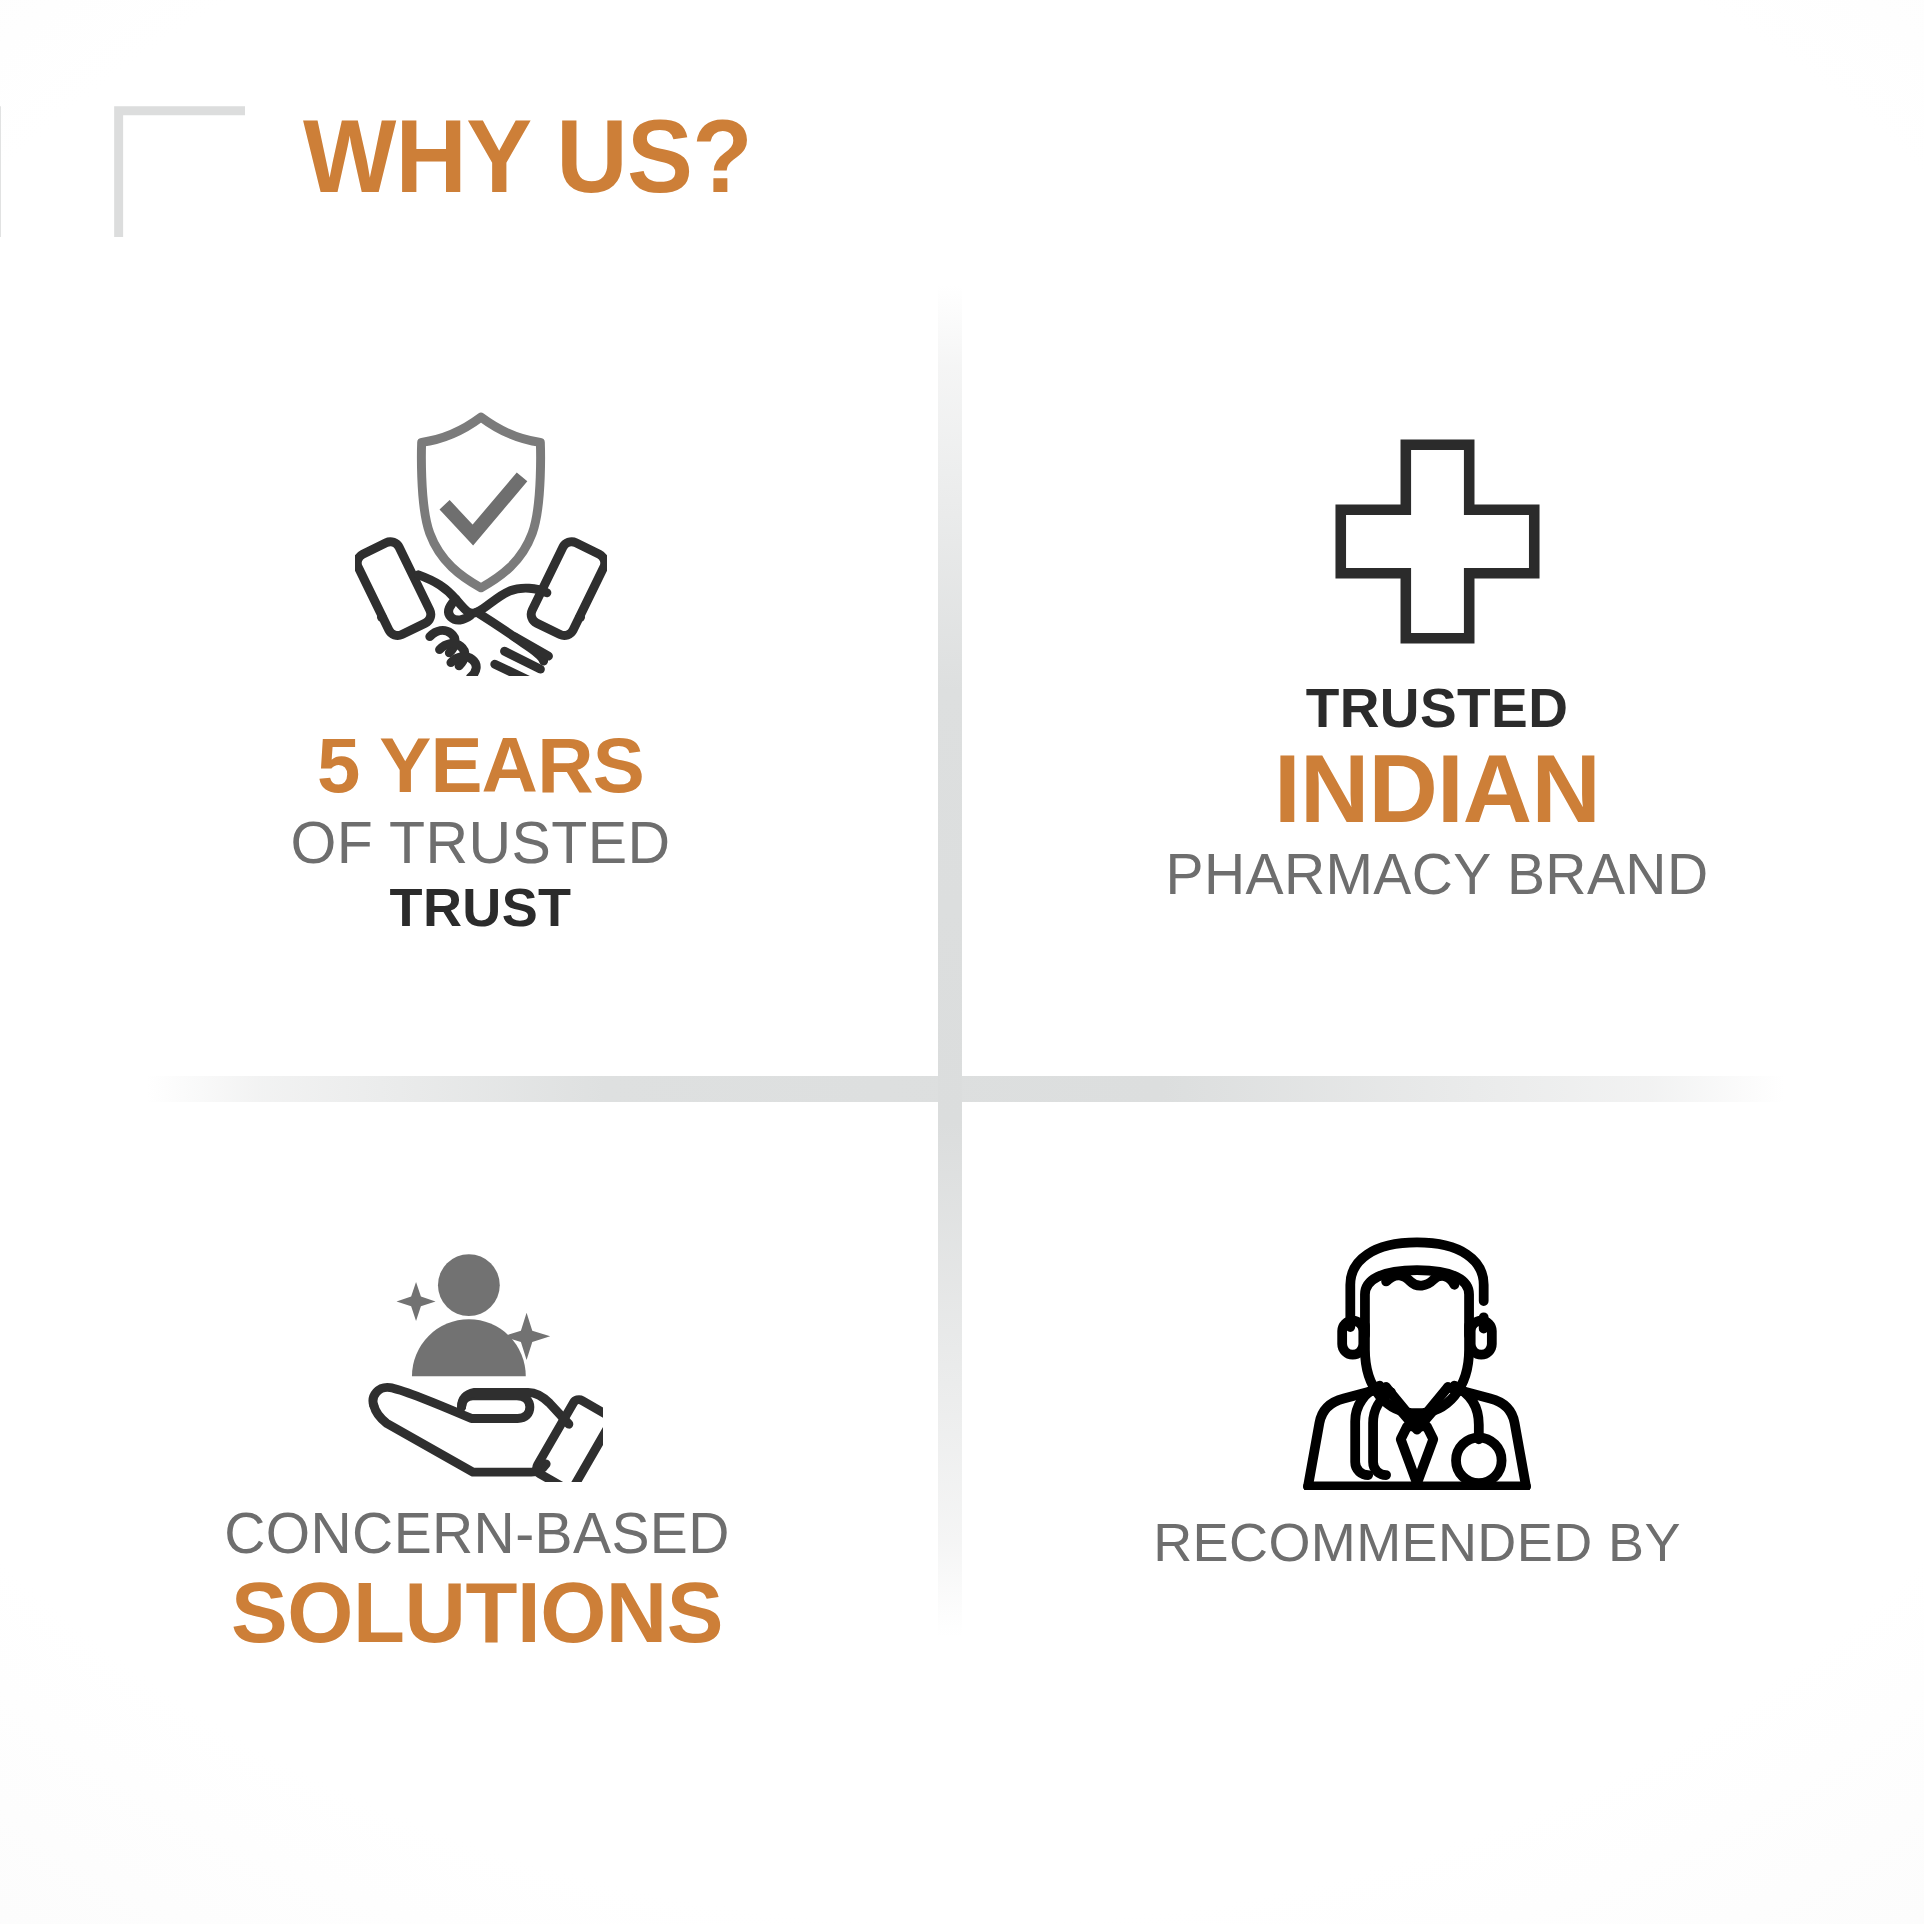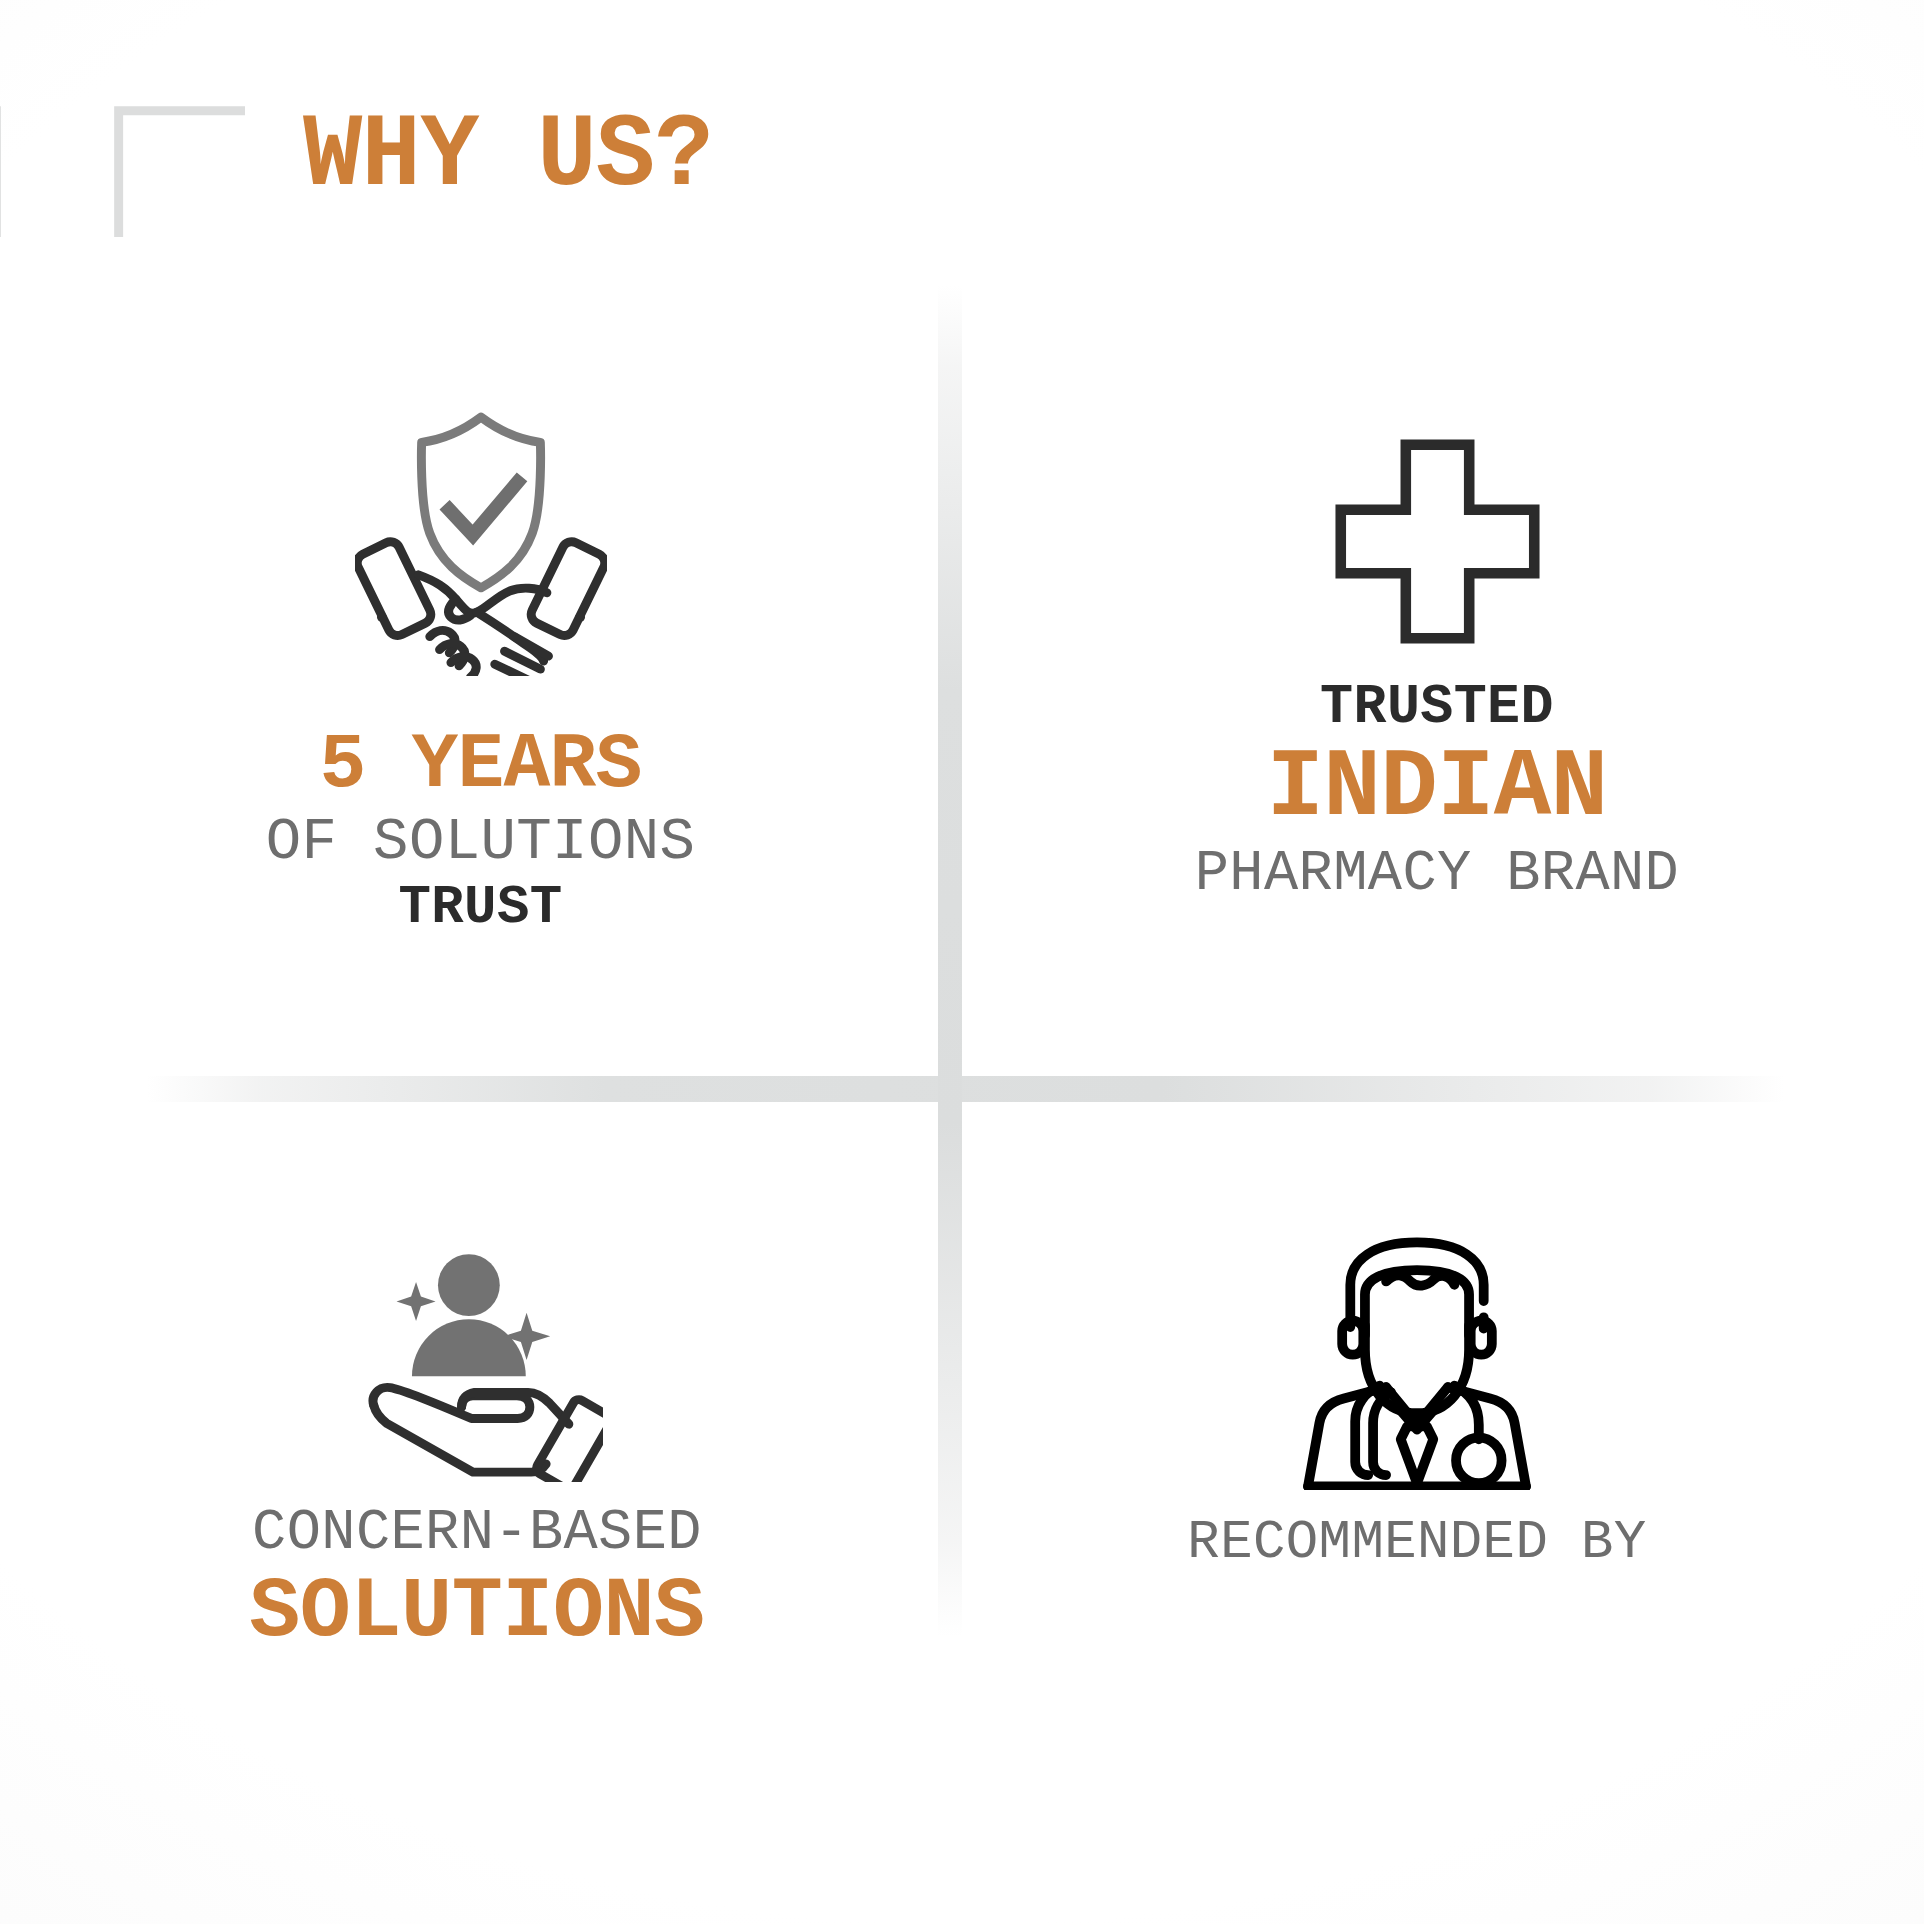--- a/index.html
+++ b/index.html
@@ -7,21 +7,21 @@
     padding: 0;
     background: #ffffff;
   }
   #canvas {
     position: relative;
     width: 1924px;
     height: 1924px;
     overflow: hidden;
     background:
       radial-gradient(ellipse 120% 100% at 50% 45%, #ffffff 0%, #ffffff 55%, #fafafa 78%, #f4f4f4 100%);
-    font-family: Liberation Mono, monospace;
+    font-family: Liberation Sans, sans-serif;
     -webkit-font-smoothing: antialiased;
   }
 
   
   .deco-cross {
     position: absolute;
     left: -130px;
     top: -138px;
     width: 375px;
     height: 375px;
@@ -189,21 +189,21 @@
 
         <path d="M196 282 L238 306" stroke="#2f2f2f" stroke-width="11" stroke-linecap="round"></path>
         <path d="M184 300 L228 322" stroke="#2f2f2f" stroke-width="11" stroke-linecap="round"></path>
         <path d="M172 316 L214 336" stroke="#2f2f2f" stroke-width="11" stroke-linecap="round"></path>
 
         <path d="M78 212 L124 300" stroke="#2f2f2f" stroke-width="11" fill="none" stroke-linecap="round" opacity="0"></path>
       </svg>
     </div>
     <div class="lines">
       <span class="ln big-orange">5 YEARS</span>
-      <span class="ln mid-gray sp-2">OF SOLUTIONS</span>
+      <span class="ln mid-gray sp-2">OF TRUSTED</span>
       <span class="ln small-black sp-2">TRUST</span>
     </div>
   </div>
 
   <div class="quad q3">
     <div class="icon-wrap">
       <svg width="252" height="236" viewBox="0 0 310 290" fill="none" xmlns="http://www.w3.org/2000/svg">
 
         <circle cx="145" cy="48" r="38" fill="#727272"></circle>
 

